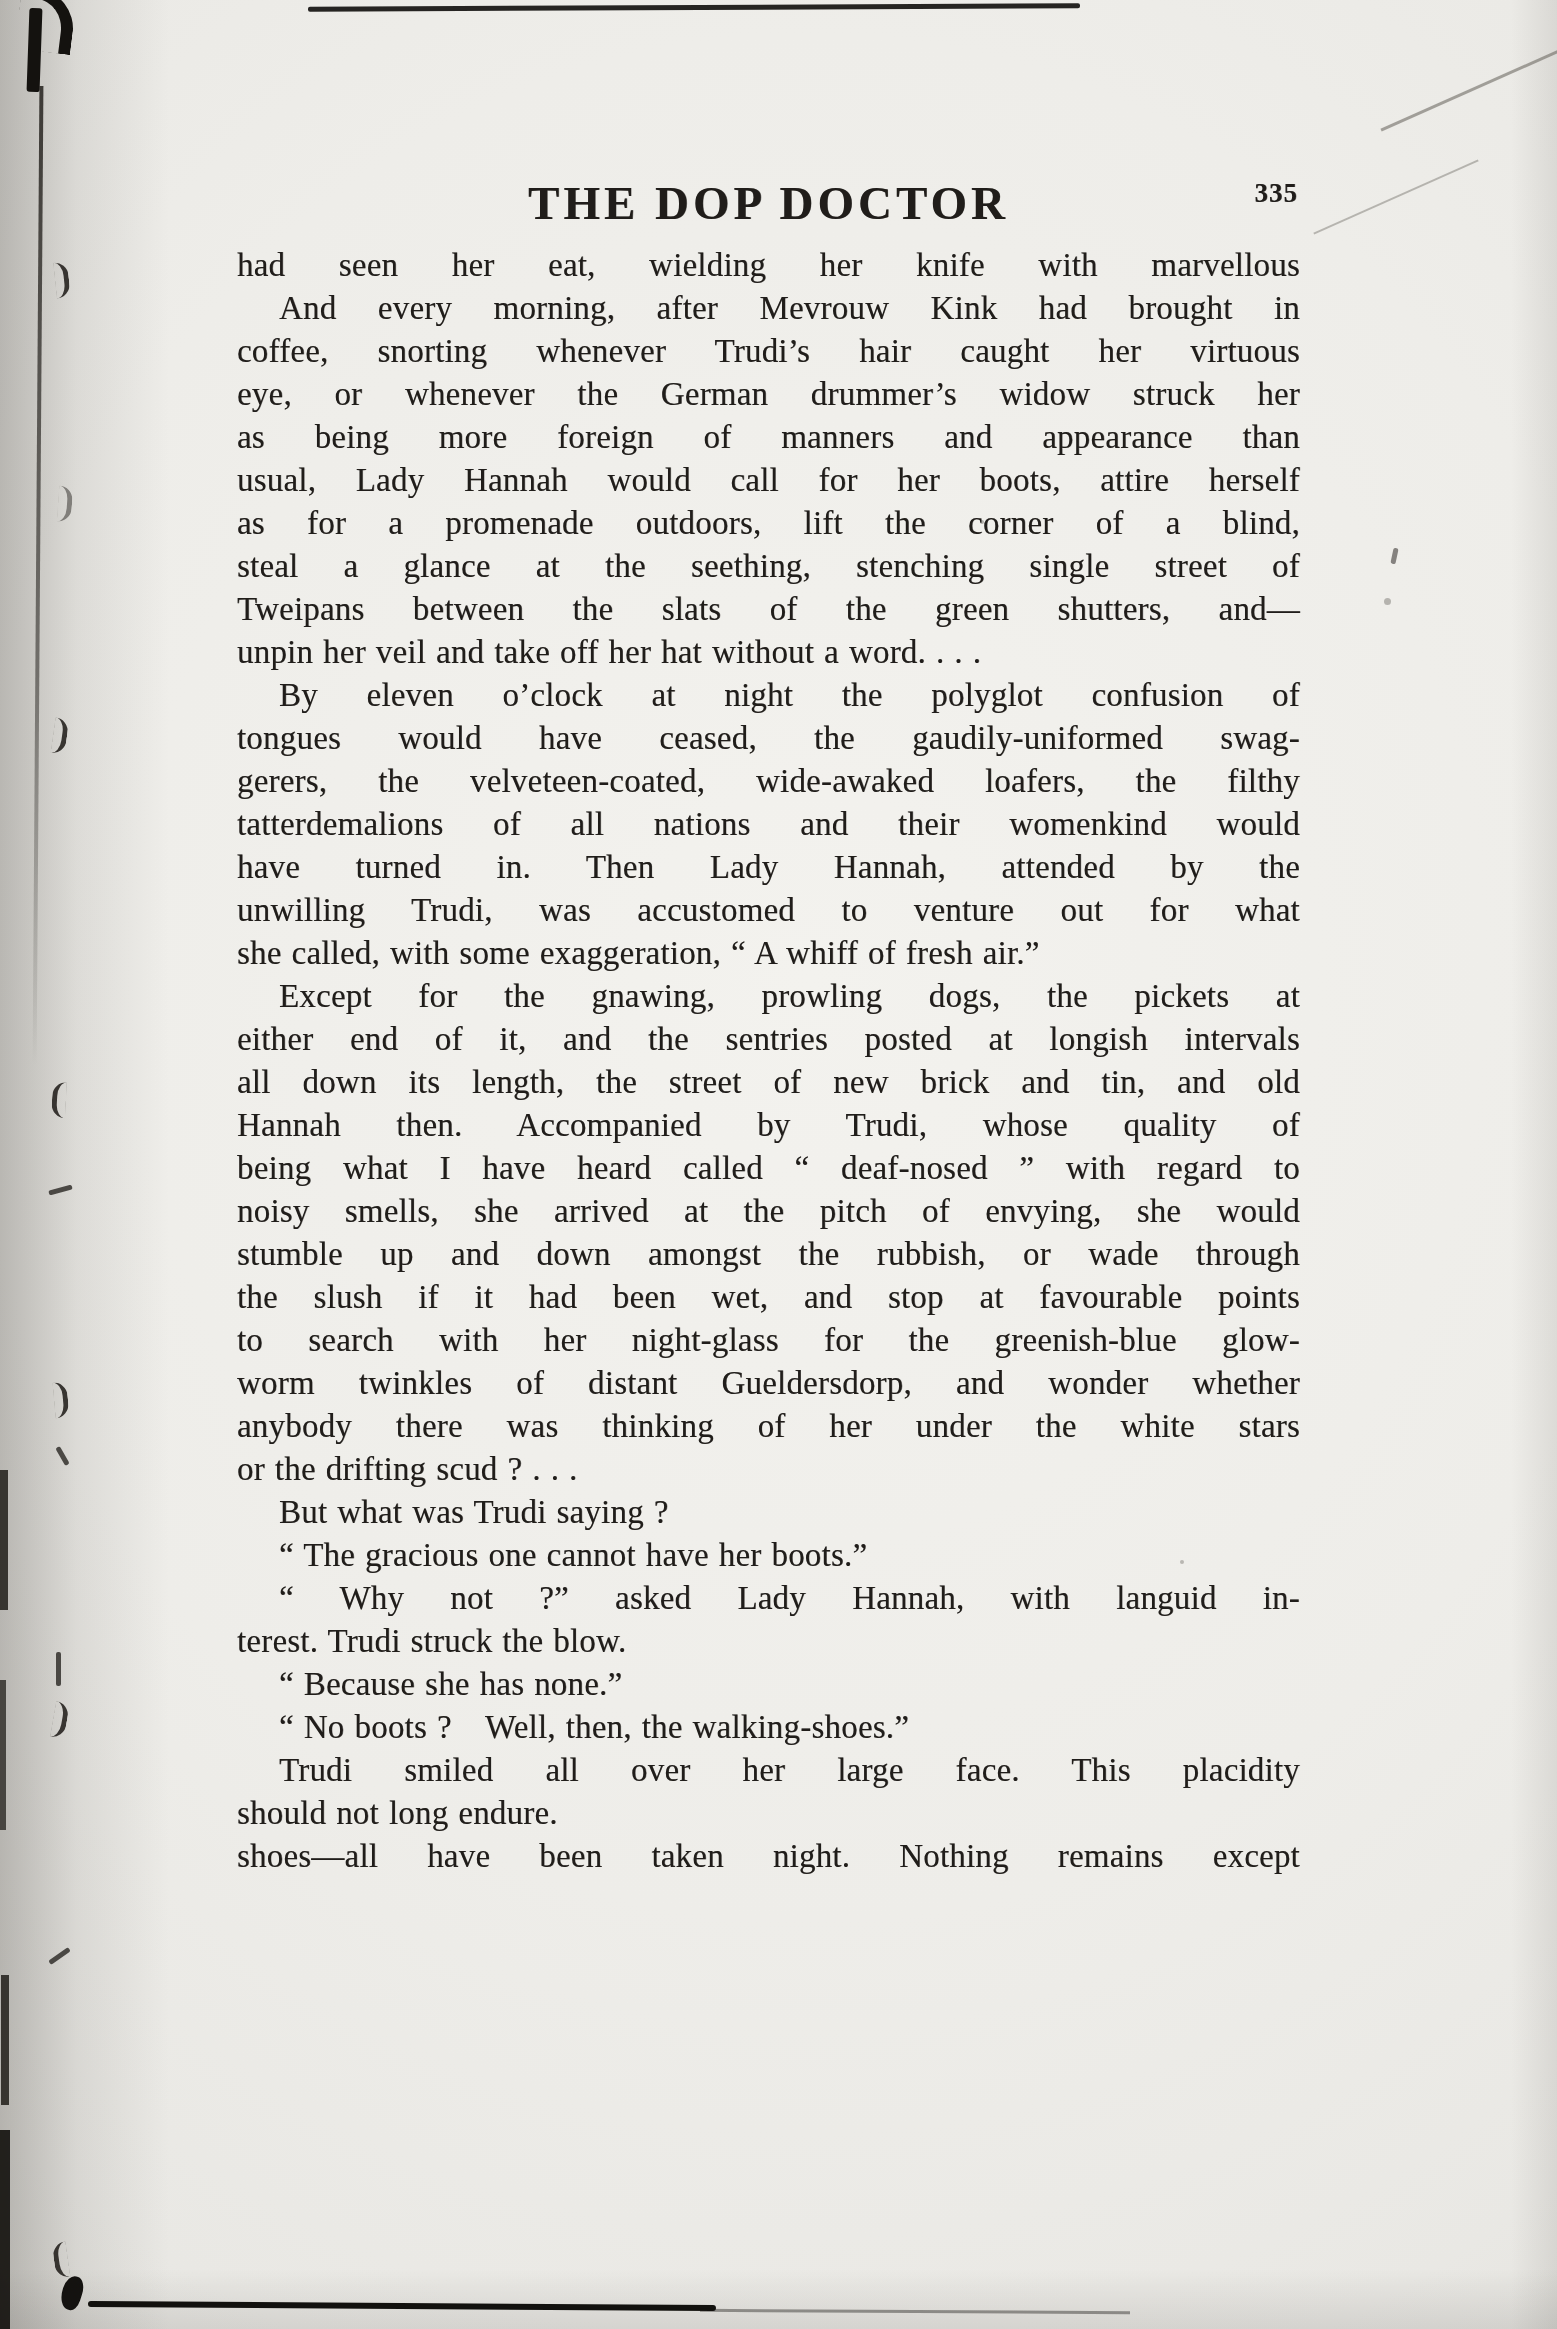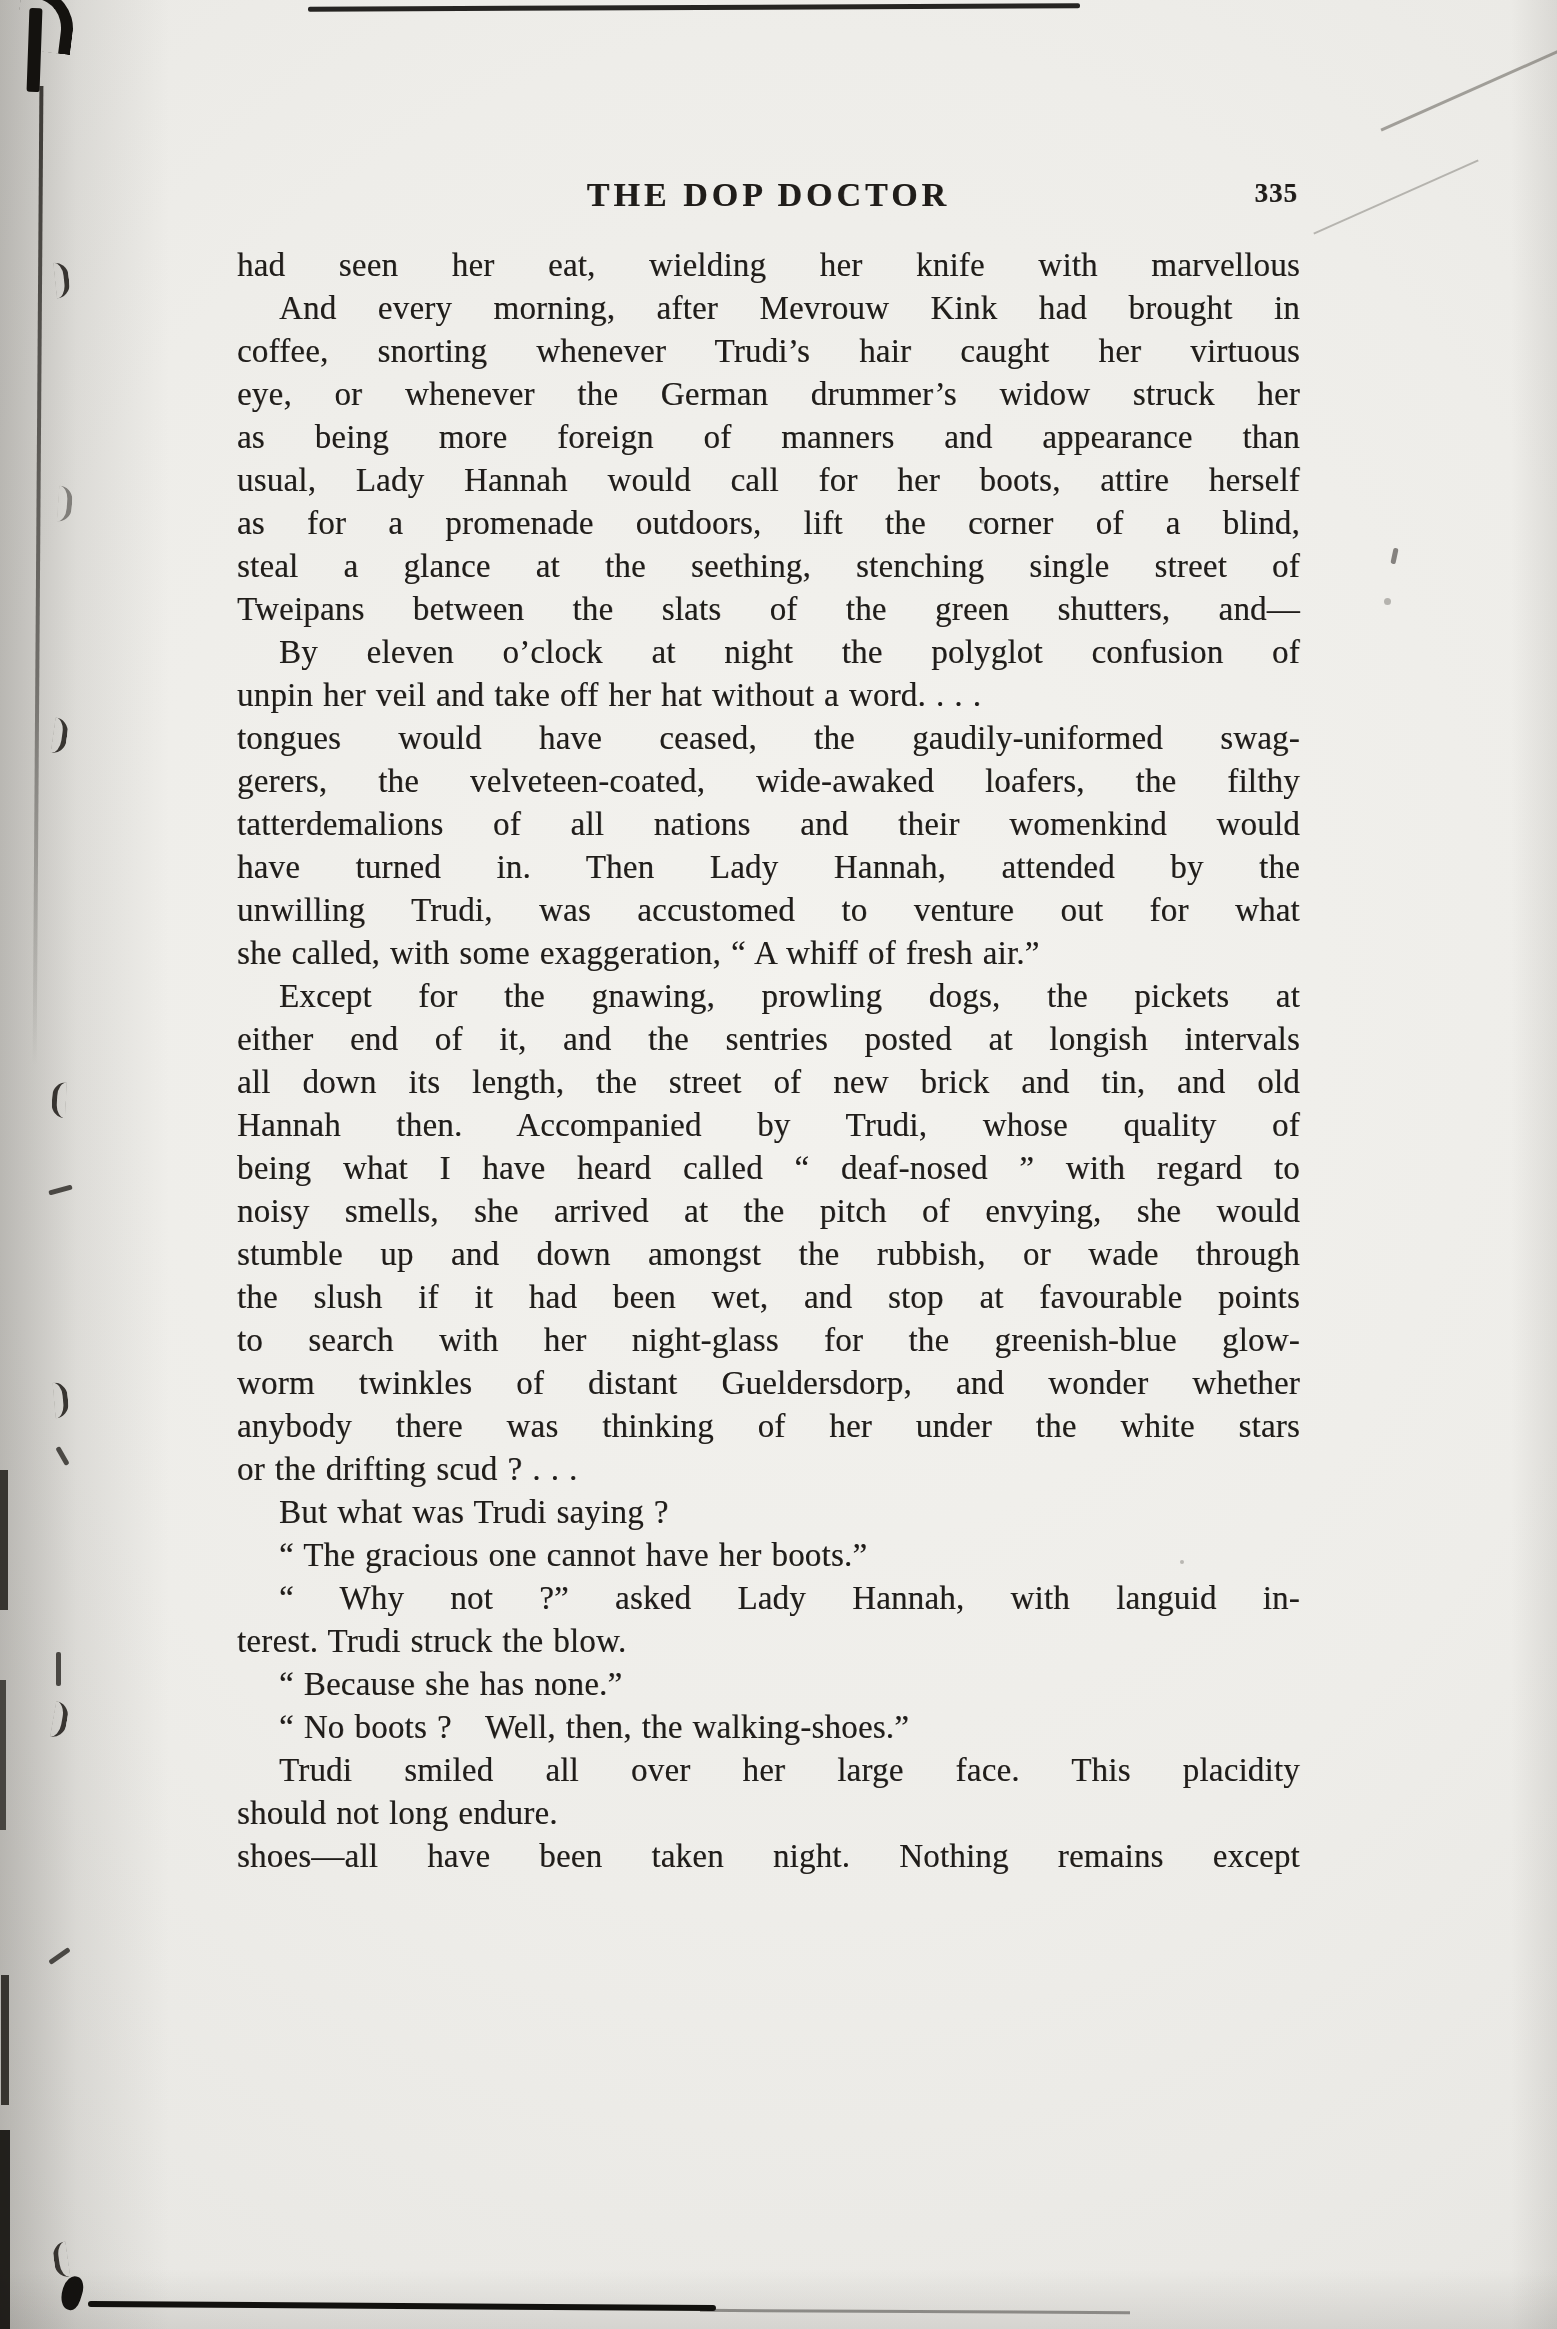--- a/index.html
+++ b/index.html
@@ -27,21 +27,21 @@
   }
   .bottom-shade {
     position:absolute; left:0; right:0; bottom:0; height:60px;
     background:linear-gradient(to top, rgba(62,58,52,0.12), rgba(62,58,52,0));
   }
 
   .text-col { position:absolute; left:237px; top:176px; width:1063px; }
 
   .header { position:relative; height:62px; }
   .title {
-    text-align:center; font-weight:bold; font-size:34px; letter-spacing:4px;
+    text-align:center; font-weight:bold; font-size:47px; letter-spacing:4px;
     text-shadow:0.4px 0.4px 0.5px rgba(32,29,26,0.5);
   }
   .pagenum {
     position:absolute; right:2px; top:2px;
     font-weight:bold; font-size:27px; letter-spacing:1px;
     text-shadow:0.4px 0.4px 0.5px rgba(32,29,26,0.5);
   }
 
   .body-text {
     margin-top:6px;
@@ -77,22 +77,22 @@
       <div>
           <div class="line just">had seen her eat, wielding her knife with marvellous</div>
           <div class="line first just">And every morning, after Mevrouw Kink had brought in</div>
           <div class="line just">coffee, snorting whenever Trudi’s hair caught her virtuous</div>
           <div class="line just">eye, or whenever the German drummer’s widow struck her</div>
           <div class="line just">as being more foreign of manners and appearance than</div>
           <div class="line just">usual, Lady Hannah would call for her boots, attire herself</div>
           <div class="line just">as for a promenade outdoors, lift the corner of a blind,</div>
           <div class="line just">steal a glance at the seething, stenching single street of</div>
           <div class="line just">Tweipans between the slats of the green shutters, and—</div>
+          <div class="line">unpin her veil and take off her hat without a word. . . .</div>
           <div class="line first just">By eleven o’clock at night the polyglot confusion of</div>
-          <div class="line">unpin her veil and take off her hat without a word. . . .</div>
           <div class="line just">tongues would have ceased, the gaudily-uniformed swag-</div>
           <div class="line just">gerers, the velveteen-coated, wide-awaked loafers, the filthy</div>
           <div class="line just">tatterdemalions of all nations and their womenkind would</div>
           <div class="line just">have turned in.  Then Lady Hannah, attended by the</div>
           <div class="line just">unwilling Trudi, was accustomed to venture out for what</div>
           <div class="line">she called, with some exaggeration, “ A whiff of fresh air.”</div>
           <div class="line first just">Except for the gnawing, prowling dogs, the pickets at</div>
           <div class="line just">either end of it, and the sentries posted at longish intervals</div>
           <div class="line just">all down its length, the street of new brick and tin, and old</div>
           <div class="line just">Hannah then.  Accompanied by Trudi, whose quality of</div>

